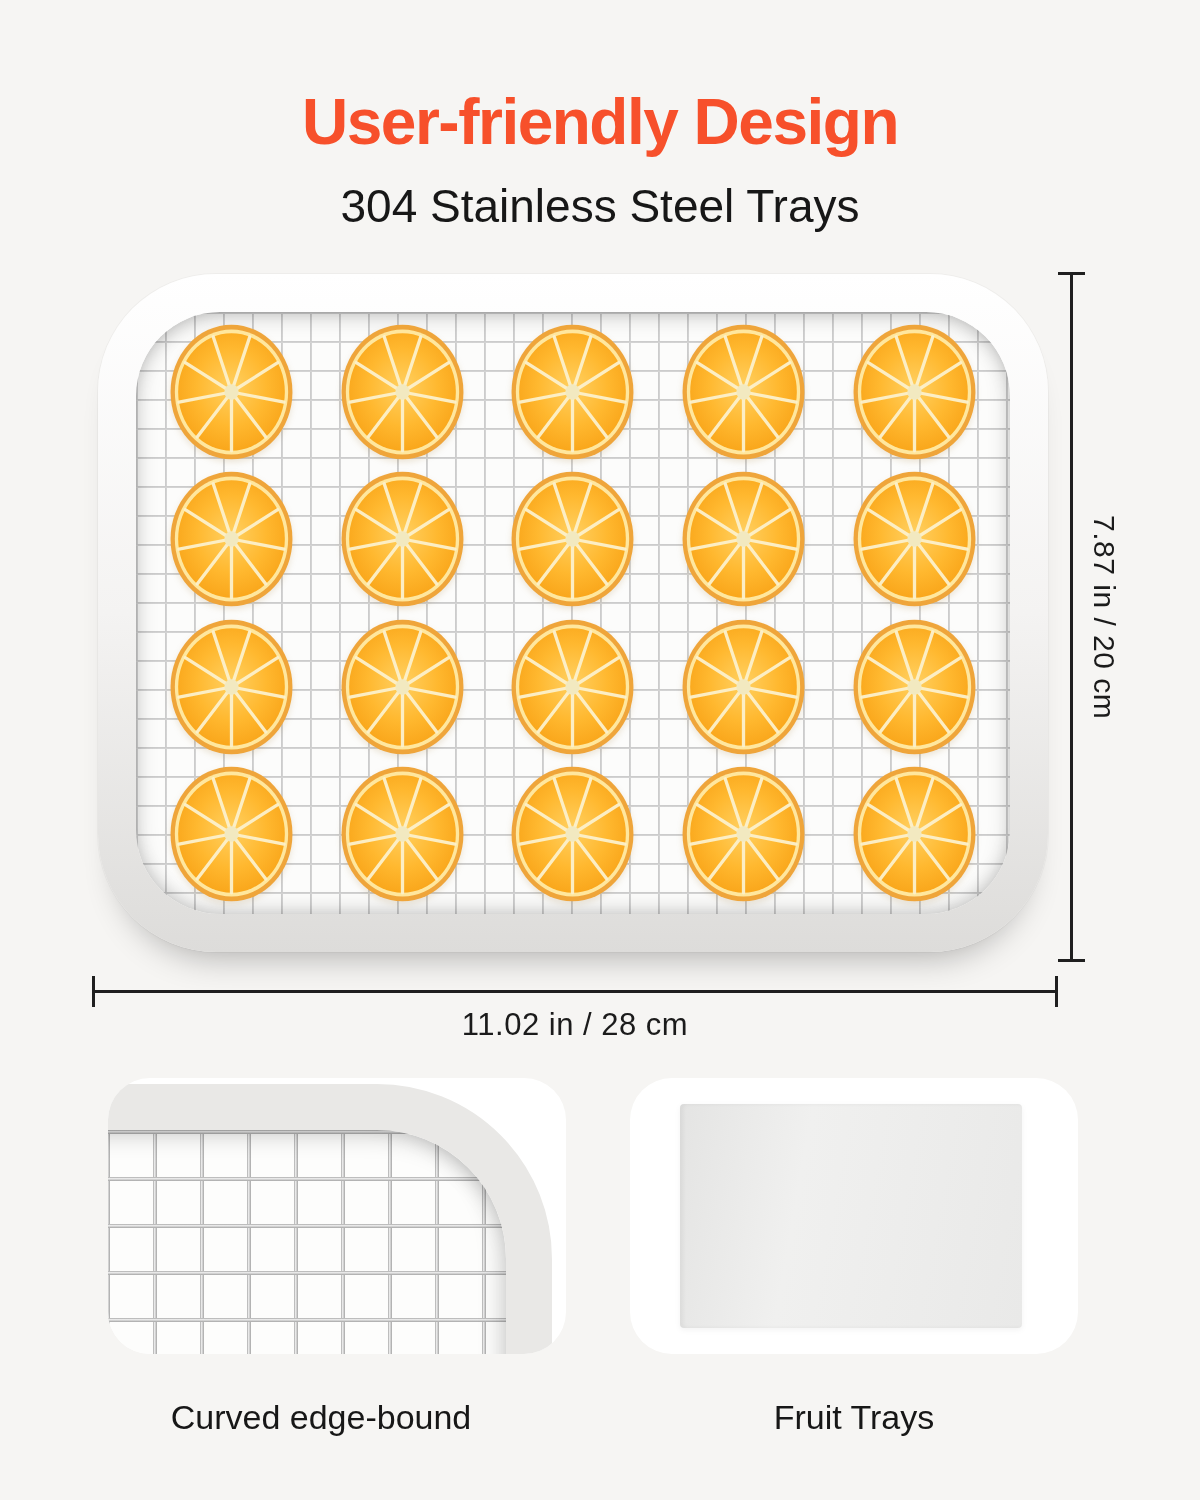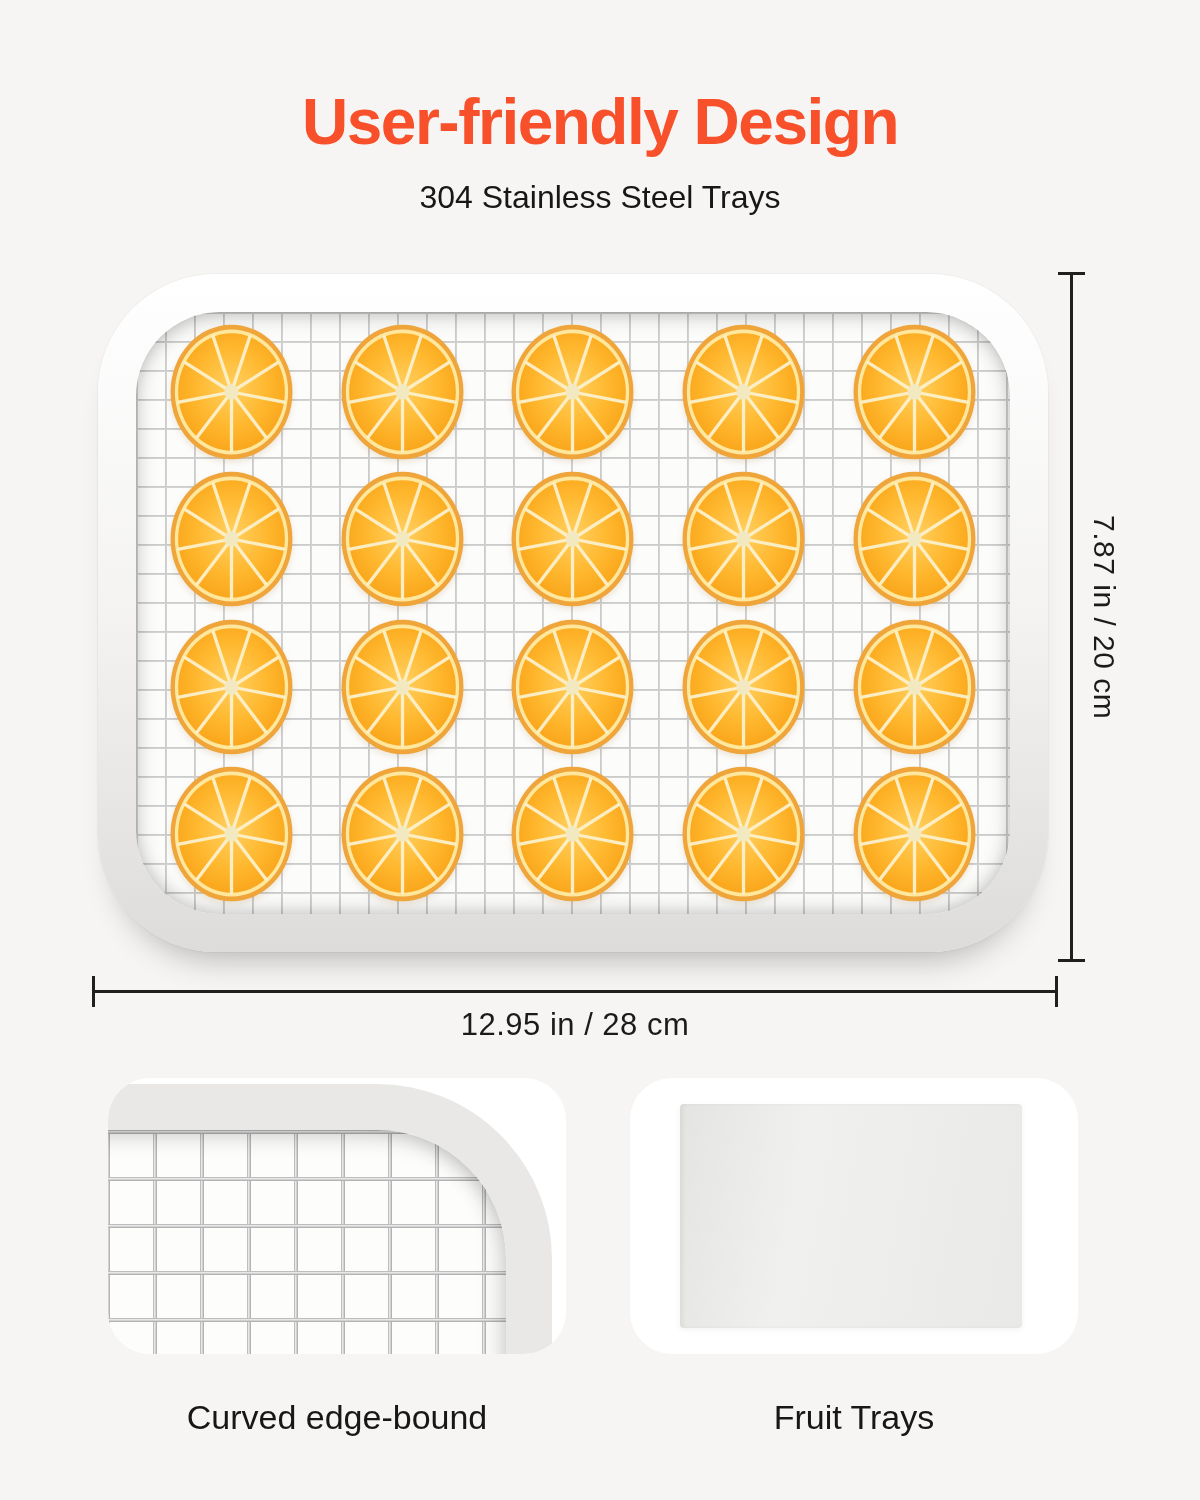--- a/index.html
+++ b/index.html
@@ -17,21 +17,21 @@
     background:var(--page-background);overflow:hidden;
   }
   
   .title{
     position:absolute;left:0;right:0;top:90px;text-align:center;
     font-size:64px;line-height:64px;font-weight:bold;letter-spacing:-1.5px;
     color:var(--accent-orange);
   }
   .subtitle{
     position:absolute;left:0;right:0;top:179px;text-align:center;
-    font-size:32px;color:#171717;font-weight:400;
+    font-size:46px;color:#171717;font-weight:400;
   }
   
   .tray{
     position:absolute;left:98px;top:274px;width:950px;height:678px;
     border-radius:118px;padding:38px;
     background:linear-gradient(180deg,#ffffff 0%,#f4f3f2 50%,#dddcda 100%);
     box-shadow:0 26px 34px -22px rgba(0,0,0,.30),0 0 0 1px rgba(0,0,0,.03);
   }
   .mesh{
     background-color:#FCFCFB;
@@ -92,21 +92,21 @@
     position:absolute;left:50px;top:26px;width:342px;height:224px;border-radius:4px;
     background:linear-gradient(100deg,#E4E4E3 0%,#F0F0EF 35%,#E9E9E8 100%);
     box-shadow:inset 3px 0 4px rgba(0,0,0,.05),0 2px 6px rgba(0,0,0,.05);
   }
   
   .caption{
     position:absolute;top:1392px;text-align:center;
     font-size:34px;line-height:50px;color:#171717;
   }
   .caption span{display:block;}
-  .caption-left{left:108px;width:458px;text-align:center;}
+  .caption-left{left:92px;width:458px;text-align:center;}
   .caption-right{left:630px;width:448px;}
   .defs-holder{position:absolute;width:0;height:0;overflow:hidden;}
 </style>
 </head>
 <body>
 
 <svg class="defs-holder" aria-hidden="true">
   <defs>
     <radialGradient id="fleshG" cx="50%" cy="46%" r="60%">
       <stop offset="0%" stop-color="#FFD061"></stop>
@@ -528,21 +528,21 @@
   </div>
 
   <div class="vdim-line"></div>
   <div class="vdim-cap top"></div>
   <div class="vdim-cap bottom"></div>
   <div class="vdim-label">7.87 in / 20 cm</div>
 
   <div class="hdim-line"></div>
   <div class="hdim-cap left"></div>
   <div class="hdim-cap right"></div>
-  <div class="hdim-label">12.95 in / 28 cm</div>
+  <div class="hdim-label">11.02 in / 28 cm</div>
 
   <div class="card card-left">
     <div class="corner-mesh"></div>
   </div>
 
   <div class="card card-right">
     <div class="sheet"></div>
   </div>
 
   <div class="caption caption-left">

